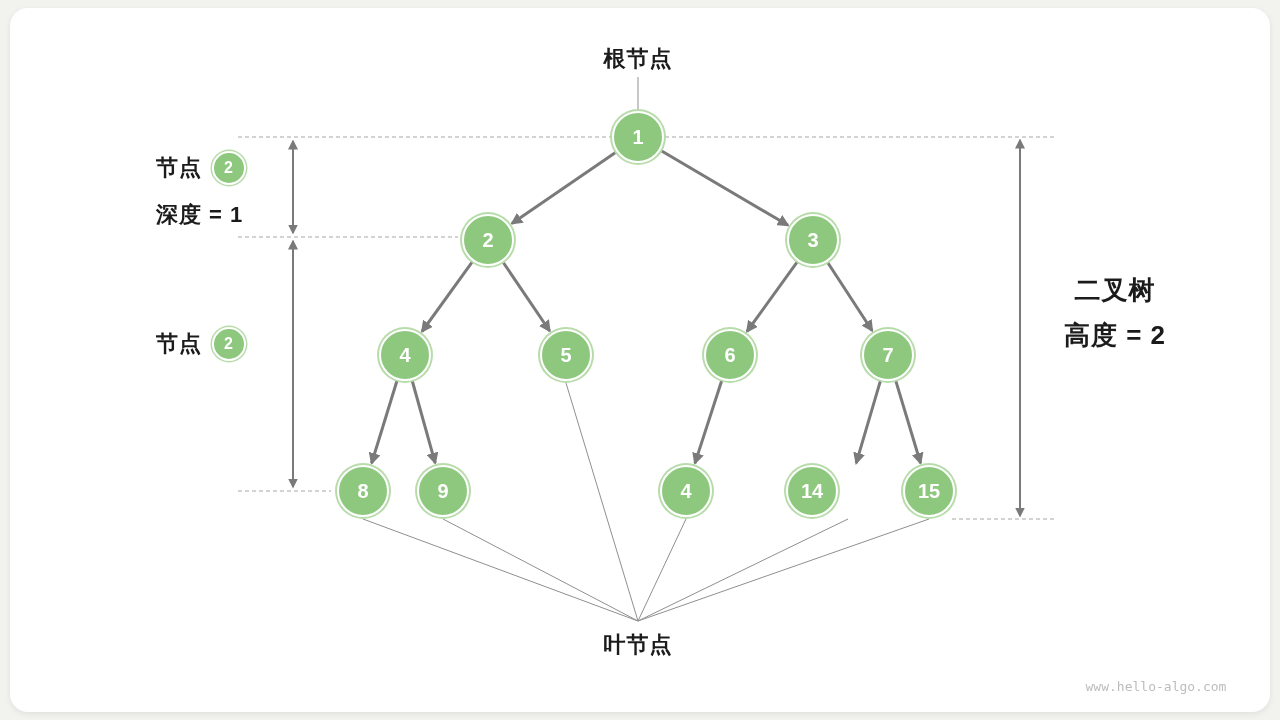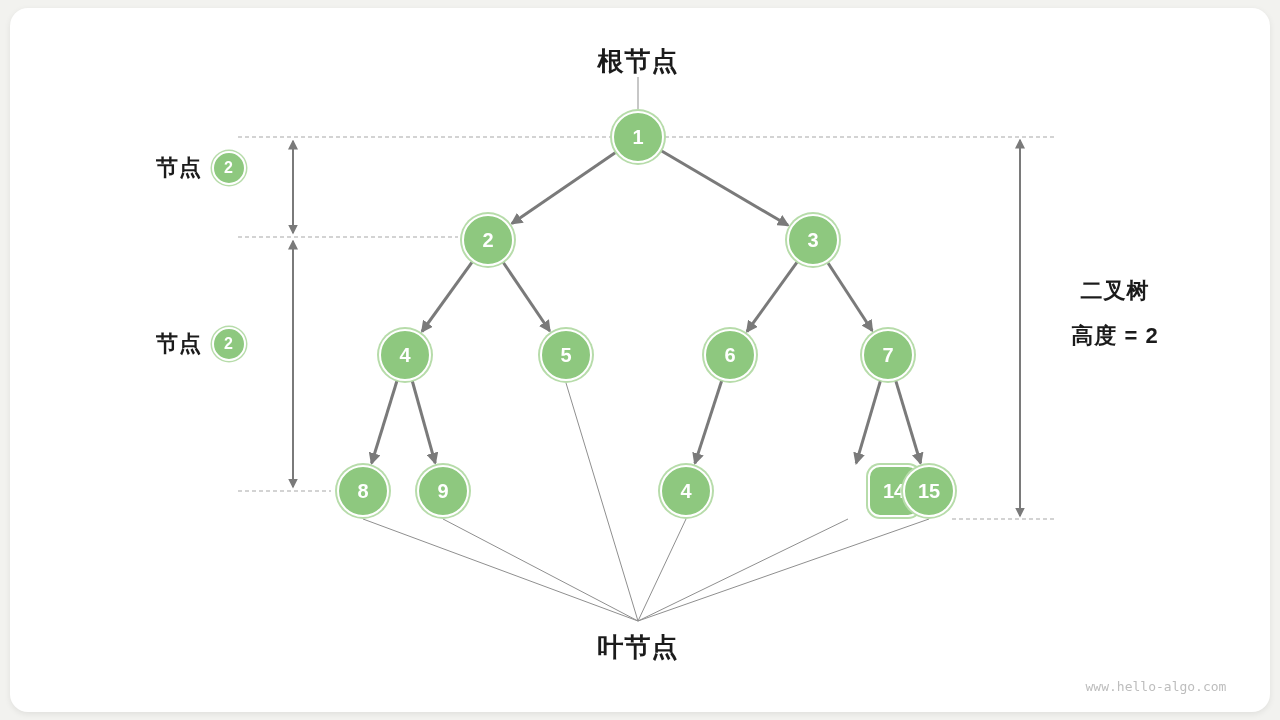--- a/index.html
+++ b/index.html
@@ -35,36 +35,36 @@
   .node{
     position:absolute;width:52px;height:52px;border-radius:50%;
     background:var(--node-green);
     border:2.5px solid #ffffff;
     box-shadow:0 0 0 2px var(--node-ring);
     color:#ffffff;font-size:20px;font-weight:700;
     display:flex;align-items:center;justify-content:center;
   }
   .label{
     position:absolute;color:var(--text-dark);
-    font-size:26px;font-weight:700;letter-spacing:1px;
+    font-size:22px;font-weight:700;letter-spacing:1px;
   }
   .center{text-align:center;}
   .anno{position:absolute;width:160px;color:var(--text-dark);font-weight:700;margin-left:24px;}
   .anno .row1{display:flex;align-items:center;gap:10px;height:44px;font-size:22px;letter-spacing:1px;}
   .anno .row2{margin-top:10px;font-size:22px;letter-spacing:1px;}
   .mini-node{
     width:34px;height:34px;border-radius:50%;
     background:var(--node-green);
     border:2px solid #ffffff;
     box-shadow:0 0 0 1.5px var(--node-ring);
     color:#fff;font-size:16px;font-weight:700;
     display:flex;align-items:center;justify-content:center;
   }
   .right-anno{position:absolute;left:1053px;top:268px;width:124px;text-align:center;
-    color:var(--text-dark);font-size:22px;font-weight:700;line-height:45px;letter-spacing:1px;}
+    color:var(--text-dark);font-size:26px;font-weight:700;line-height:45px;letter-spacing:1px;}
   .watermark{
     position:absolute;left:1056px;top:679px;width:200px;text-align:center;
     font-family:"DejaVu Sans Mono","Liberation Mono",monospace;
     font-size:13px;color:var(--watermark-gray);font-weight:400;
   }
 </style>
 </head>
 <body>
 
 <div class="stage">
@@ -121,31 +121,32 @@
   <div class="node" style="left:612px;top:111px;">1</div>
   <div class="node" style="left:462px;top:214px;">2</div>
   <div class="node" style="left:787px;top:214px;">3</div>
   <div class="node" style="left:379px;top:329px;">4</div>
   <div class="node" style="left:540px;top:329px;">5</div>
   <div class="node" style="left:704px;top:329px;">6</div>
   <div class="node" style="left:862px;top:329px;">7</div>
   <div class="node" style="left:337px;top:465px;">8</div>
   <div class="node" style="left:417px;top:465px;">9</div>
   <div class="node" style="left:660px;top:465px;">4</div>
-  <div class="node" style="left:868px;top:465px;border-radius:12px;">14</div>
+  <div class="node" style="left:786px;top:465px;">14</div>
   <div class="node" style="left:903px;top:465px;text-align:center;">15</div>
 
   <div class="label center" style="left:578px;top:44px;width:120px;">根节点</div>
   <div class="label center" style="left:578px;top:630px;width:120px;">叶节点</div>
 
   <div class="anno" style="left:132px;top:146px;">
     <div class="row1">
       <span>节点</span>
       <span class="mini-node">2</span>
     </div>
+    <div class="row2">深度 = 1</div>
   </div>
 
   <div class="anno" style="left:132px;top:322px;">
     <div class="row1">
       <span>节点</span>
       <span class="mini-node">2</span>
     </div>
   </div>
 
   <div class="right-anno">

